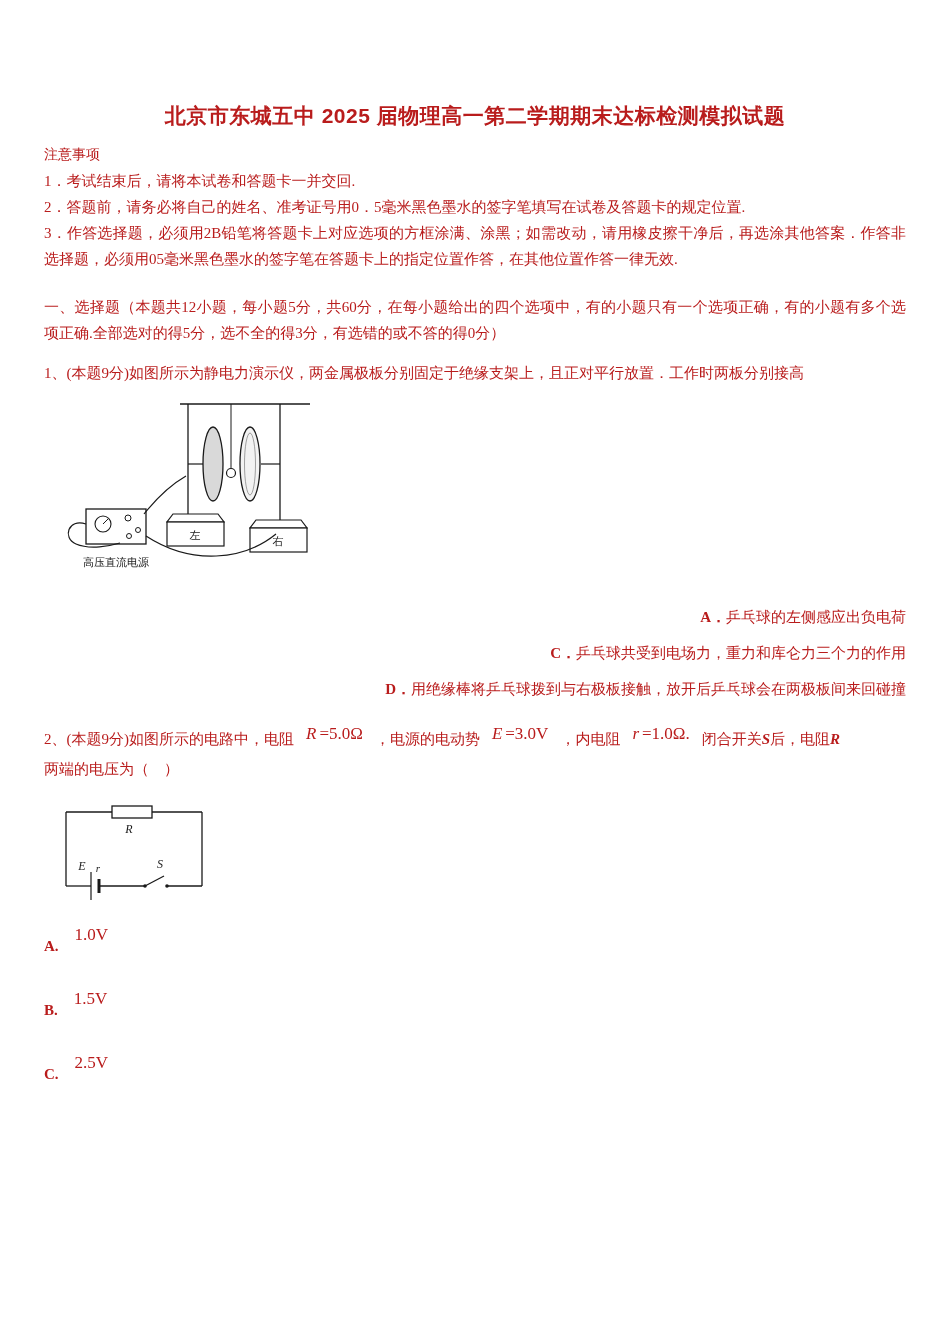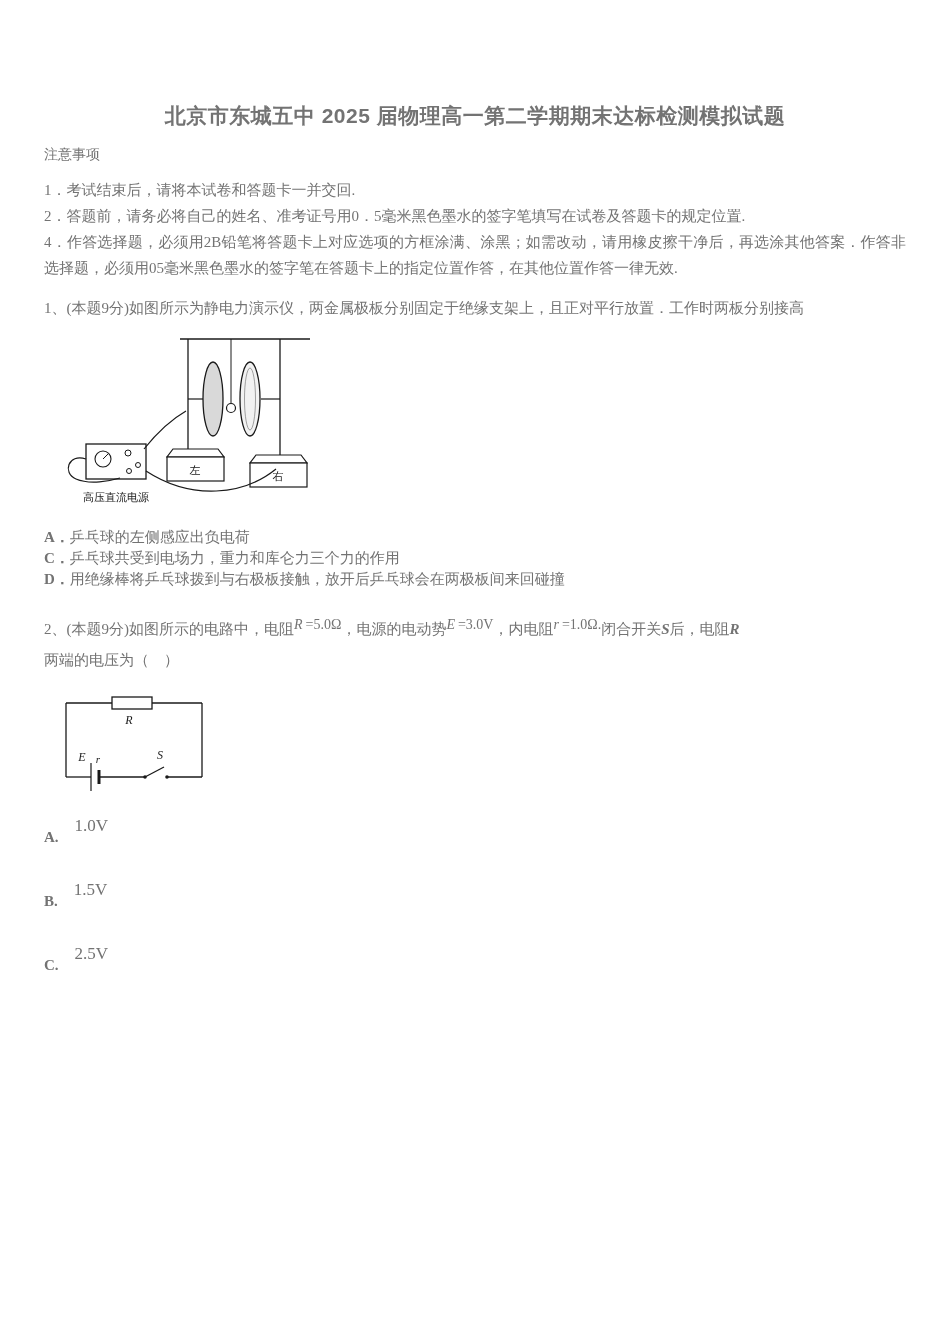--- a/index.html
+++ b/index.html
@@ -2,47 +2,47 @@
 <html><head>
 <meta charset="utf-8">
 <style>
   * { box-sizing: border-box; }
   html,body { margin:0; padding:0; background:#ffffff; }
   .page {
     width: 950px;
     min-height: 1344px;
     margin: 0 auto;
     background:#ffffff;
-    color:#737373;
+    color:#b91c1c;
     font-family: "Liberation Serif", "DejaVu Serif", serif;
     font-size: 15px;
     padding: 102px 44px 60px 44px;
   }
   .title {
     font-family: "Liberation Sans", "DejaVu Sans", sans-serif;
     font-size: 21px;
     font-weight: 700;
     text-align: center;
     margin: 0 0 16px 0;
     letter-spacing: 0.5px;
   }
-  .notice-heading { font-size:14px; margin-bottom:13px; }
+  .notice-heading { font-size:14px; margin-bottom:4px; }
   .notice-item { line-height:26px; text-align:justify; }
   .section-heading { margin-top:22px; line-height:26px; text-align:justify; }
   .stem-line { margin-top:14px; line-height:26px; }
   .figure-wrap { margin:10px 0 0 14px; }
-  .option-row { line-height:21px; }
+  .option-row { margin-top:15px; line-height:21px;text-align:right; }
   .option-letter { font-weight:700; }
   .q2-stem { margin-top:24px; line-height:30px; }
   .math {
     font-family:"Liberation Serif","DejaVu Serif",serif;
-    font-size:14px;
+    font-size:17px;
     position:relative;
     top:-5px;
-    margin:0 0;
+    margin:0 12px;
     white-space:nowrap;
   }
   .math .var { font-style: italic; margin-right:3px; }
   .bold-it { font-weight:700; font-style:italic; }
   .q2-line2 { margin-top:2px; line-height:26px; }
   .circuit-wrap { margin:16px 0 0 10px; }
   .q2-option { margin-top:30px; height:34px; }
   .q2-opt-letter { font-weight:700; font-size:15px; }
   .q2-opt-value {
     font-family:"Liberation Serif","DejaVu Serif",serif;
@@ -59,23 +59,24 @@
 <body>
 
 <div class="page">
 
   <h1 class="title">北京市东城五中 2025 届物理高一第二学期期末达标检测模拟试题</h1>
 
   <div>
     <div class="notice-heading">注意事项</div>
     <div class="notice-item">1．考试结束后，请将本试卷和答题卡一并交回.</div>
     <div class="notice-item">2．答题前，请务必将自己的姓名、准考证号用0．5毫米黑色墨水的签字笔填写在试卷及答题卡的规定位置.</div>
-    <div class="notice-item">4．作答选择题，必须用2B铅笔将答题卡上对应选项的方框涂满、涂黑；如需改动，请用橡皮擦干净后，再选涂其他答案．作答非选择题，必须用05毫米黑色墨水的签字笔在答题卡上的指定位置作答，在其他位置作答一律无效.</div>
+    <div class="notice-item">3．作答选择题，必须用2B铅笔将答题卡上对应选项的方框涂满、涂黑；如需改动，请用橡皮擦干净后，再选涂其他答案．作答非选择题，必须用05毫米黑色墨水的签字笔在答题卡上的指定位置作答，在其他位置作答一律无效.</div>
   </div>
 
+  <div class="section-heading">一、选择题（本题共12小题，每小题5分，共60分，在每小题给出的四个选项中，有的小题只有一个选项正确，有的小题有多个选项正确.全部选对的得5分，选不全的得3分，有选错的或不答的得0分）</div>
 
   <div>
     <div class="stem-line">1、(本题9分)如图所示为静电力演示仪，两金属极板分别固定于绝缘支架上，且正对平行放置．工作时两板分别接高</div>
 
     <div class="figure-wrap">
       <svg width="300" height="192" viewBox="0 0 300 192">
 
         <line x1="122" y1="8" x2="252" y2="8" stroke="#1a1a1a" stroke-width="1.3"></line>
 
         <line x1="130" y1="8" x2="130" y2="124" stroke="#1a1a1a" stroke-width="1.3"></line>

